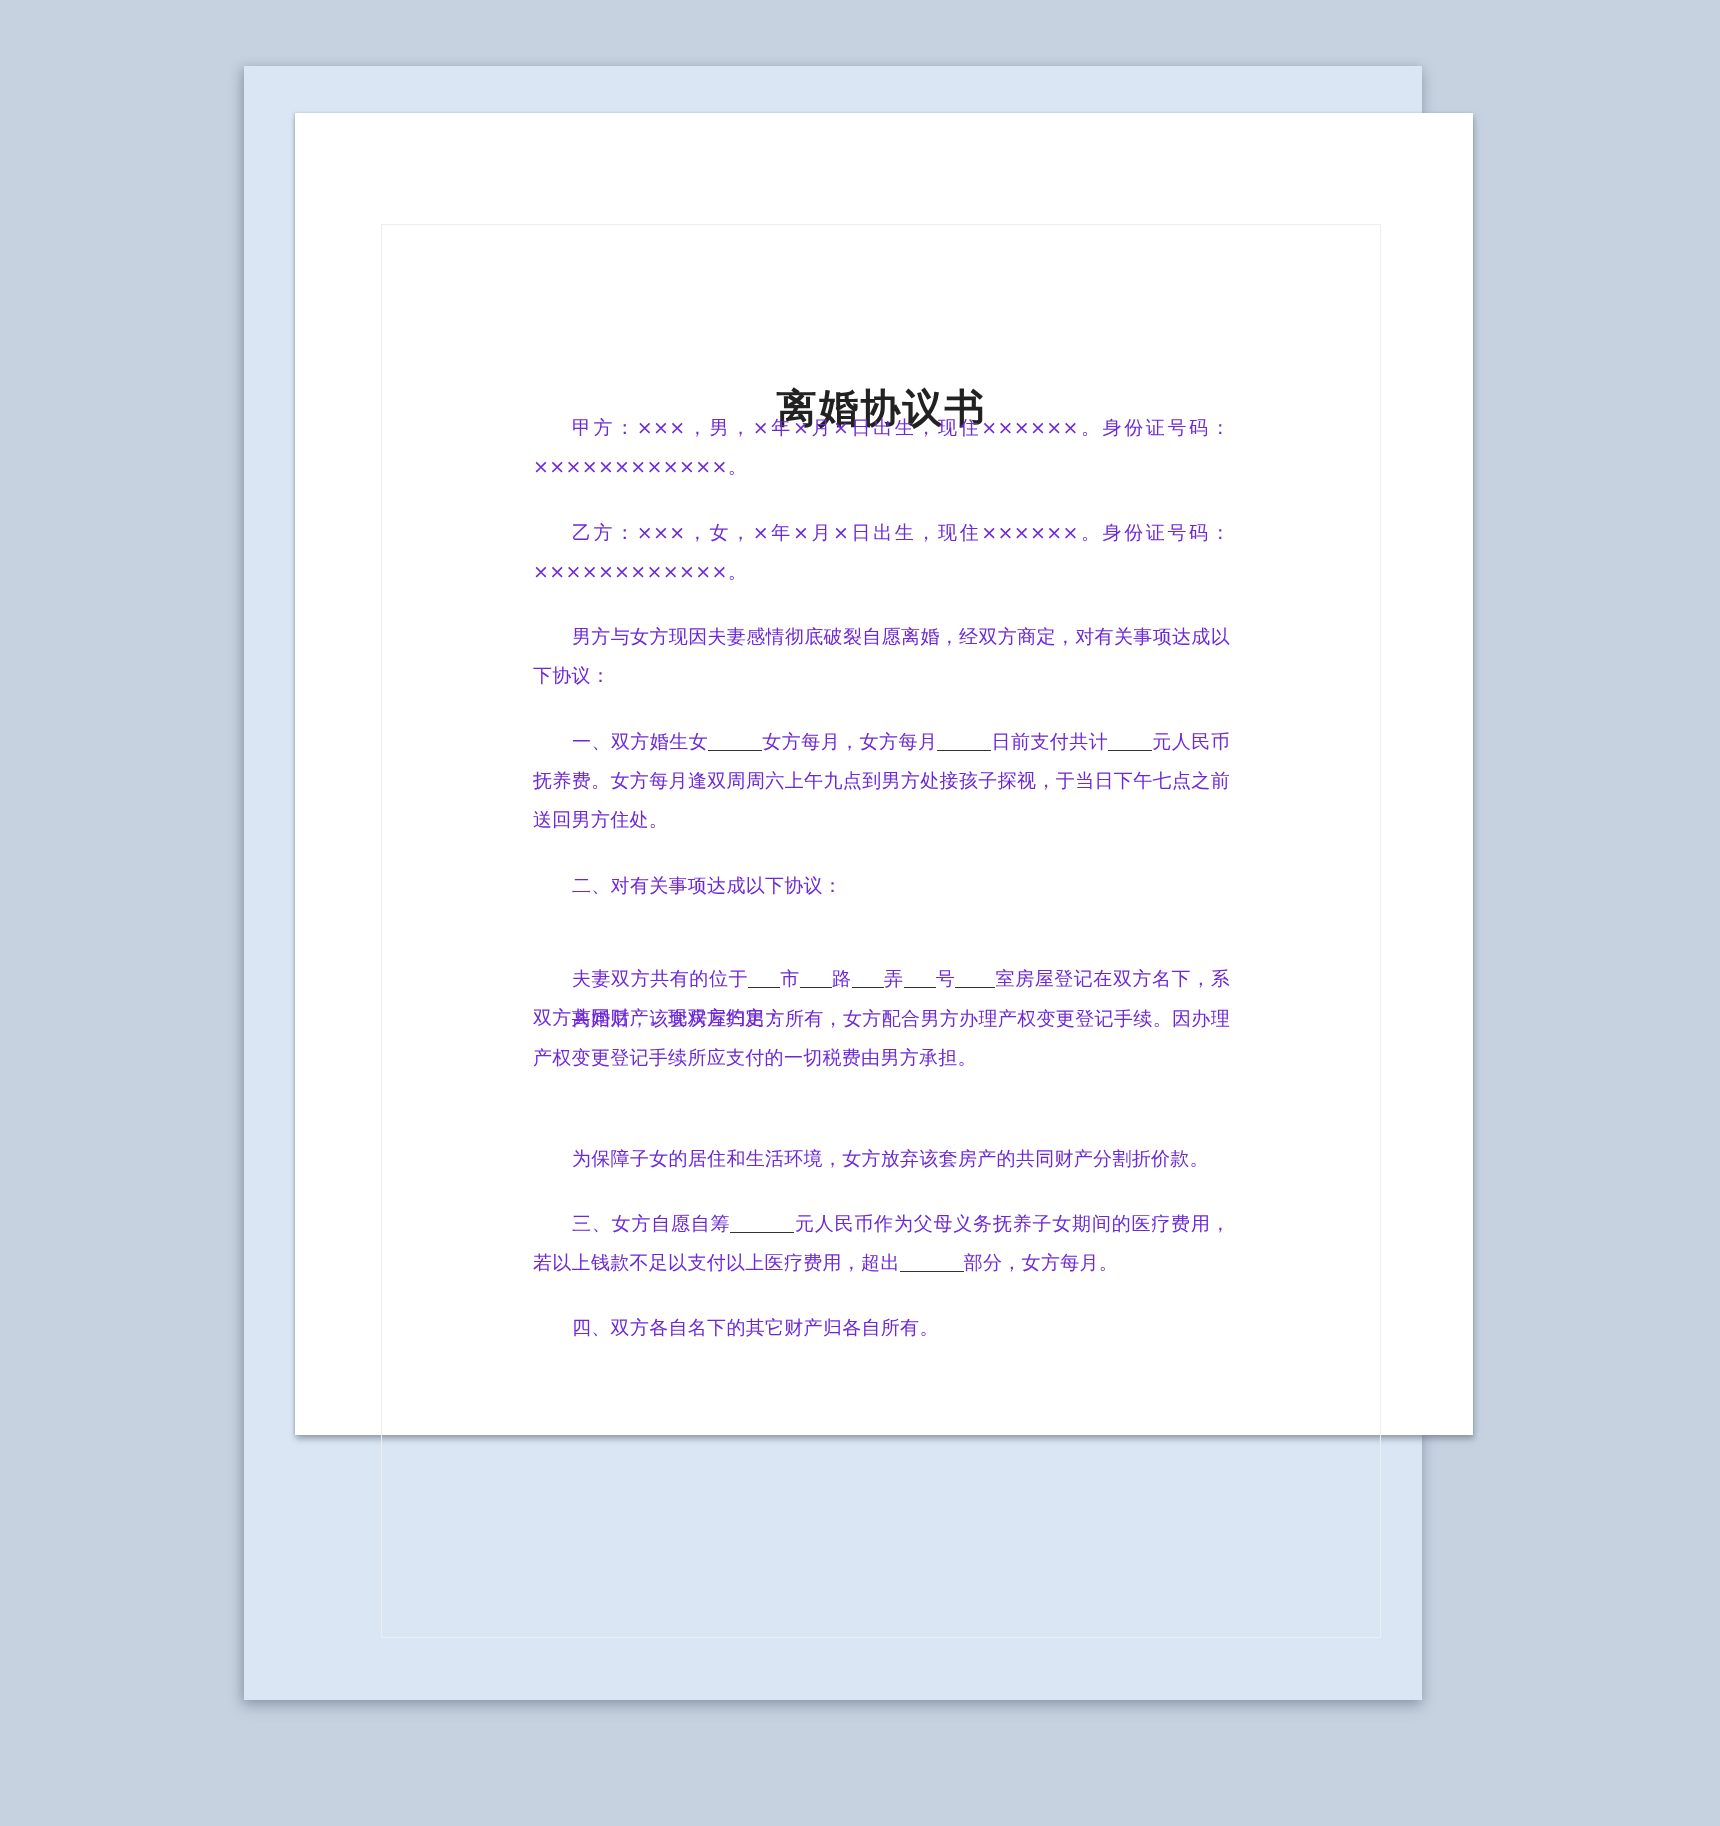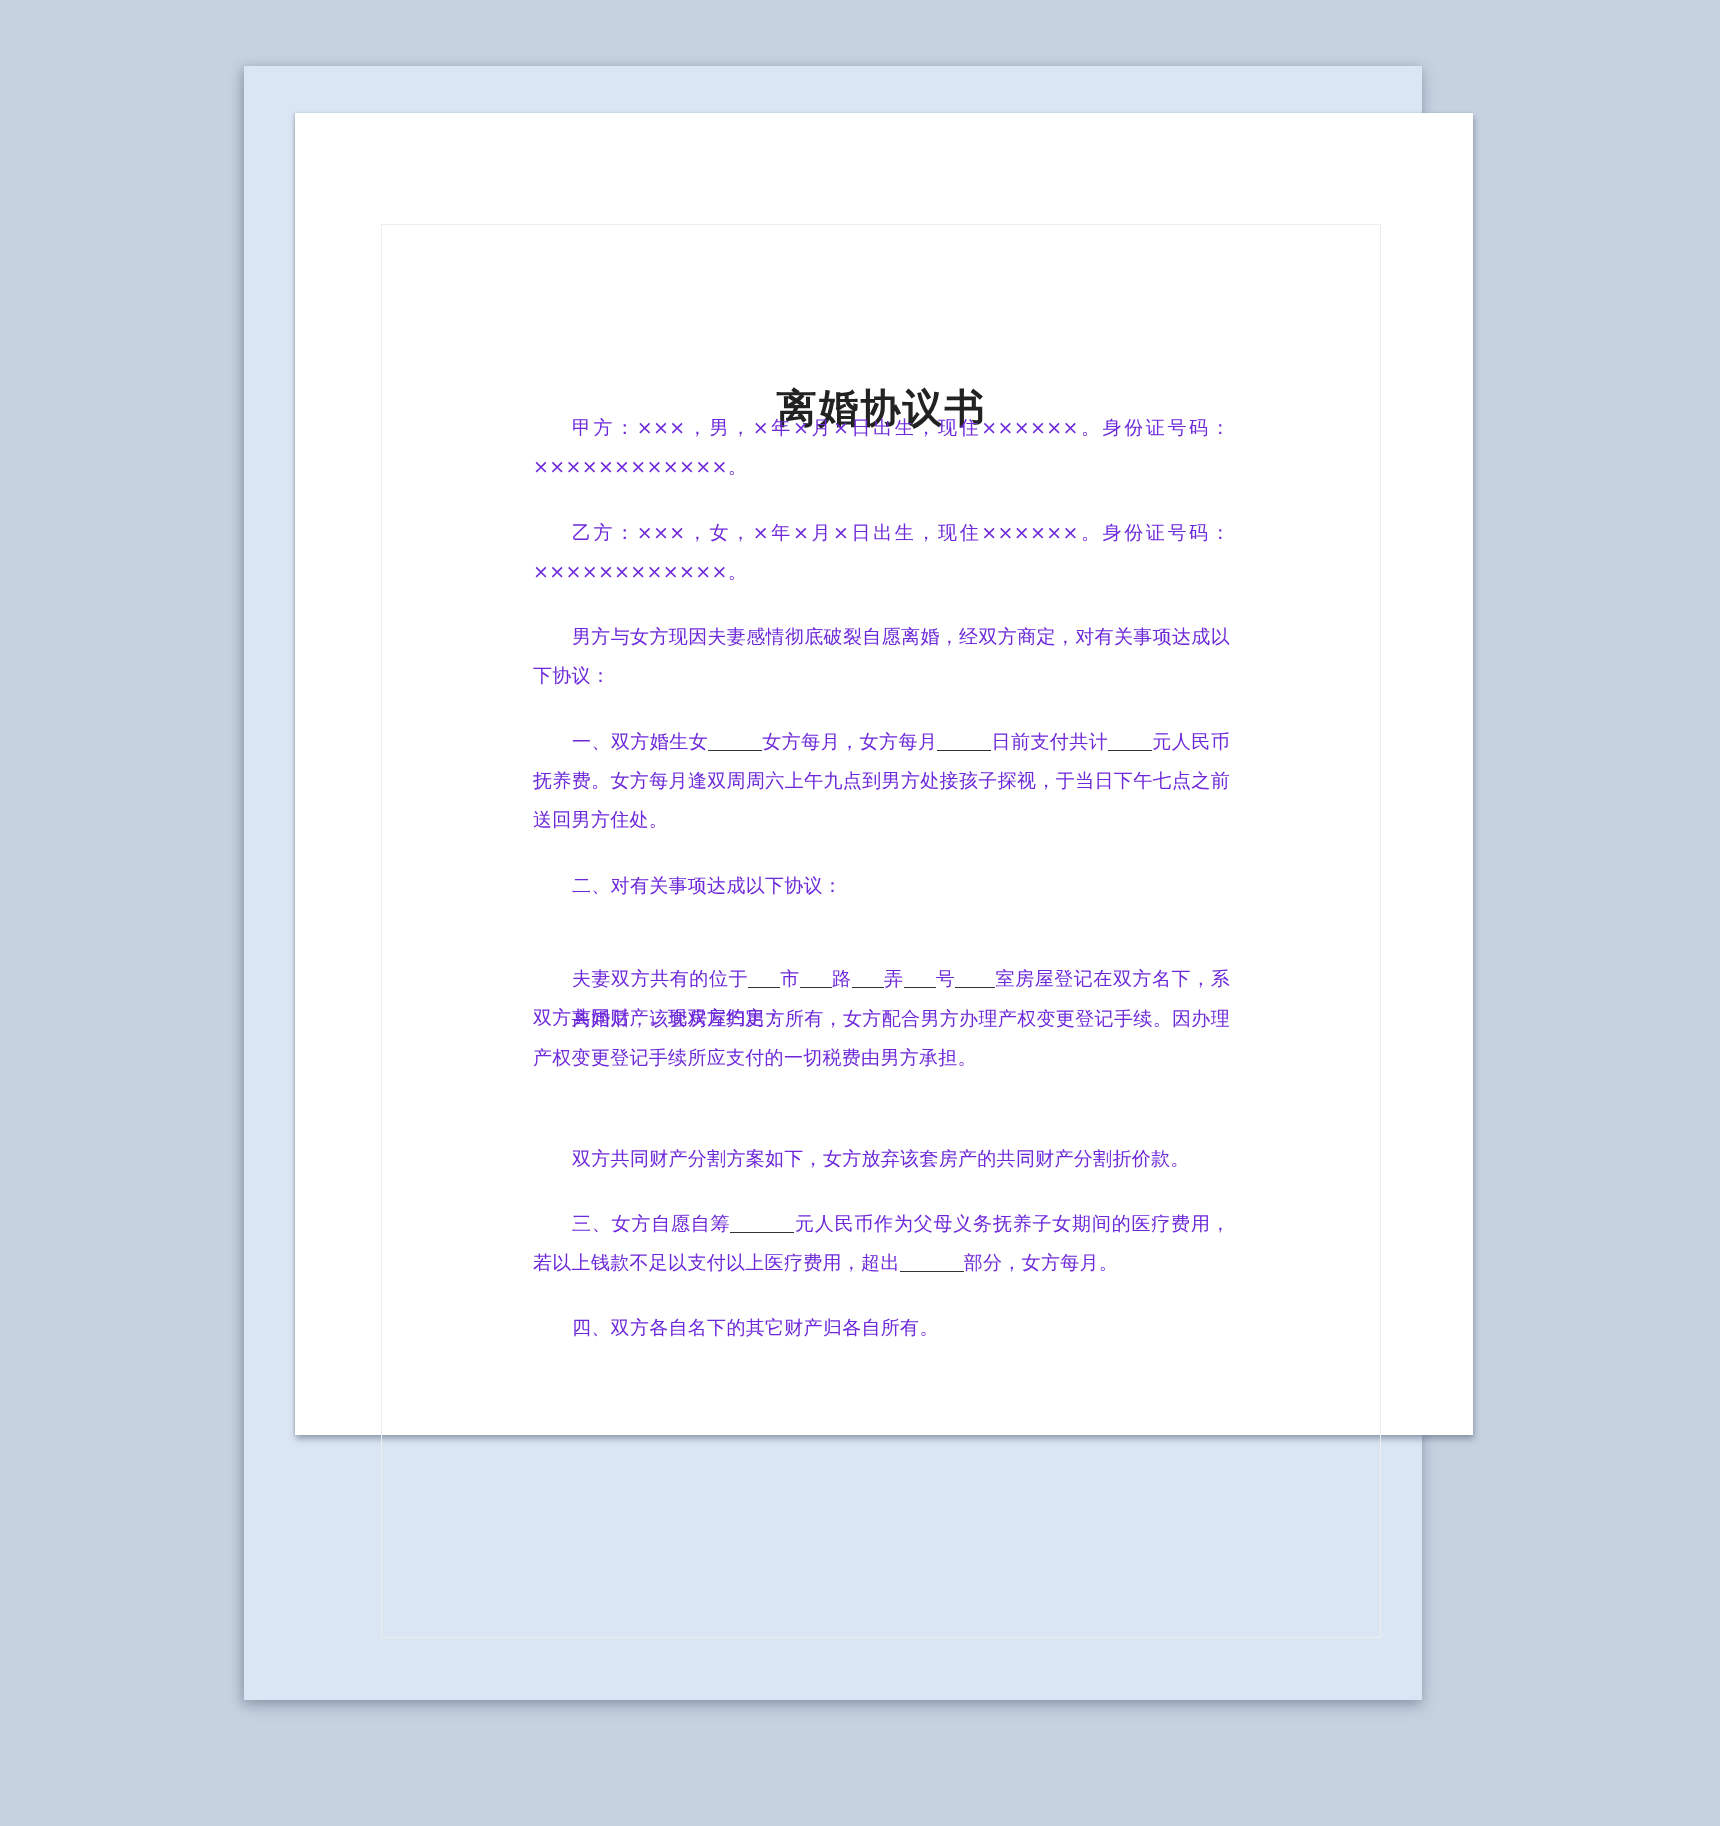--- a/index.html
+++ b/index.html
@@ -98,19 +98,19 @@
     <p class="para" style="top:504px;">男方与女方现因夫妻感情彻底破裂自愿离婚，经双方商定，对有关事项达成以下协议：</p>
 
     <p class="para" style="top:609px;"><span>一、双方婚生女</span><span class="blank" style="width:54px"></span><span>女方每月，女方每月</span><span class="blank" style="width:54px"></span><span>日前支付共计</span><span class="blank" style="width:44px"></span><span>元人民币抚养费。女方每月逢双周周六上午九点到男方处接孩子探视，于当日下午七点之前送回男方住处。</span></p>
 
     <p class="para" style="top:753px;">二、对有关事项达成以下协议：</p>
 
     <p class="para" style="top:846px;"><span>夫妻双方共有的位于</span><span class="blank" style="width:32px"></span><span>市</span><span class="blank" style="width:32px"></span><span>路</span><span class="blank" style="width:32px"></span><span>弄</span><span class="blank" style="width:32px"></span><span>号</span><span class="blank" style="width:40px"></span><span>室房屋登记在双方名下，系双方共同财产。现双方约定：</span></p>
 
     <p class="para" style="top:886px;">离婚后，该套房屋归男方所有，女方配合男方办理产权变更登记手续。因办理产权变更登记手续所应支付的一切税费由男方承担。</p>
 
-    <p class="para" style="top:1026px;">双方共同财产分割方案如下，女方放弃该套房产的共同财产分割折价款。</p>
+    <p class="para" style="top:1026px;">为保障子女的居住和生活环境，女方放弃该套房产的共同财产分割折价款。</p>
 
     <p class="para" style="top:1091px;"><span>三、女方自愿自筹</span><span class="blank" style="width:64px"></span><span>元人民币作为父母义务抚养子女期间的医疗费用，若以上钱款不足以支付以上医疗费用，超出</span><span class="blank" style="width:64px"></span><span>部分，女方每月。</span></p>
 
     <p class="para" style="top:1195px;">四、双方各自名下的其它财产归各自所有。</p>
   </div>
 </div>
 
 </body></html>

